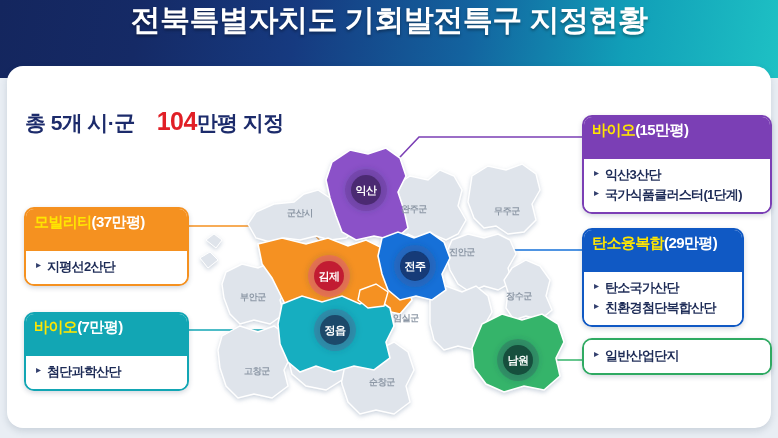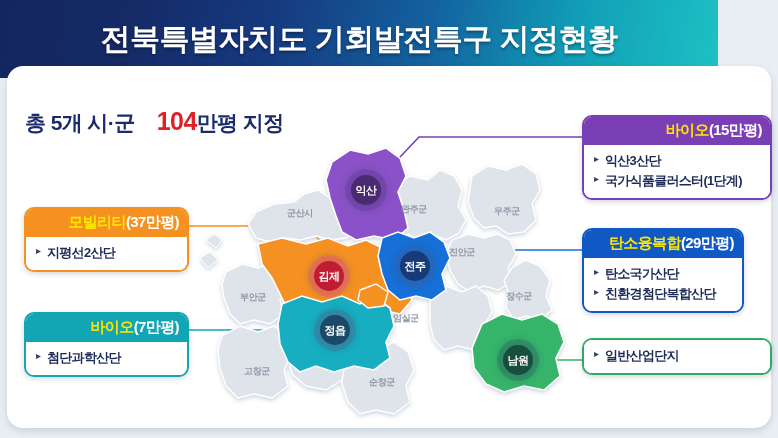--- a/index.html
+++ b/index.html
@@ -21,31 +21,31 @@
     width: 778px;
     height: 438px;
     background: #e9eef4;
     overflow: hidden;
   }
 
   
   #header {
     position: absolute;
     left: 0; top: 0;
-    width: 718px;
+    width: 778px;
     height: 78px;
     background: linear-gradient(100deg,
        #14265e 0%,
        #152a66 18%,
        #163a80 38%,
        #13639f 60%,
        #119fb8 80%,
        #1ec1c4 100%);
     display: flex;
-    align-items: center;
+    align-items: flex-start;
     justify-content: center;
   }
 
   #header-title {
     color: #ffffff;
     font-size: 30px;
     font-weight: bold;
     letter-spacing: -0.5px;
     text-shadow: 0 2px 3px rgba(0,0,0,0.35);
     white-space: nowrap;
@@ -96,24 +96,24 @@
 
   
   .callout {
     position: absolute;
     background: #ffffff;
     border-radius: 10px;
     overflow: hidden;
     box-shadow: 0 2px 5px rgba(40,60,90,0.20);
   }
   .callout .c-head {
-    text-align: right;
+    text-align: left;
     font-size: 15px;
     font-weight: bold;
-    padding: 4px 8px 5px 8px;
+    padding: 4px 8px 19px 8px;
     letter-spacing: -0.6px;
     white-space: nowrap;
   }
   .callout .c-body {
     padding: 6px 10px 7px 10px;
     background: #ffffff;
   }
   .callout .c-item {
     font-size: 13px;
     font-weight: bold;

